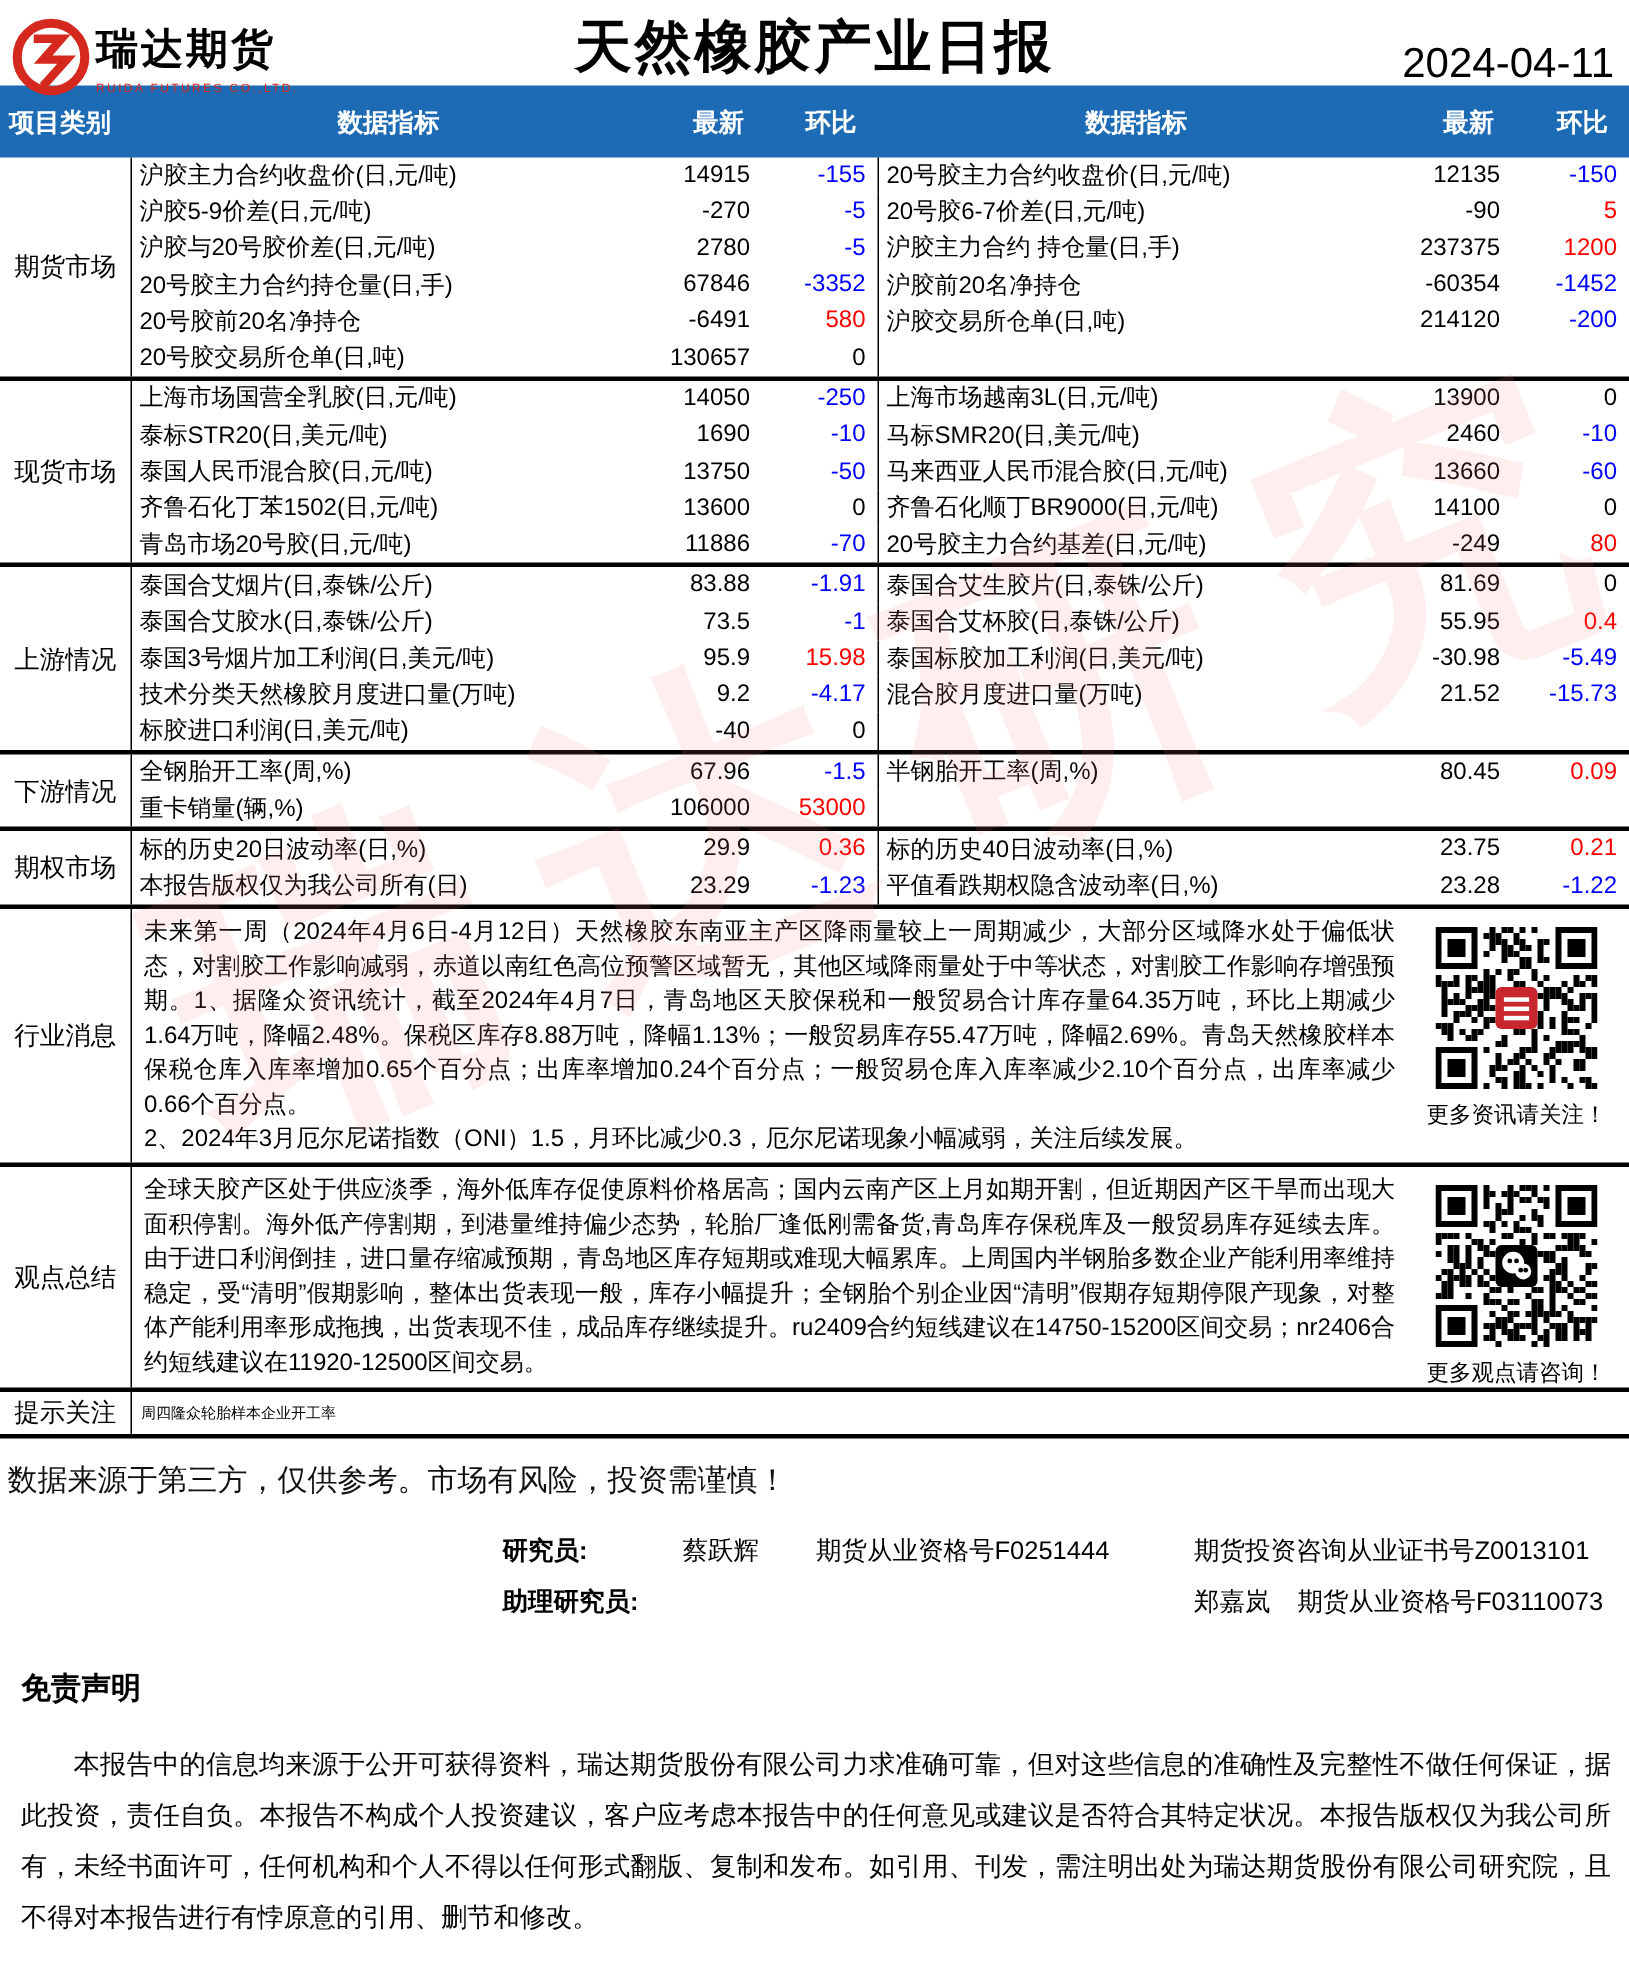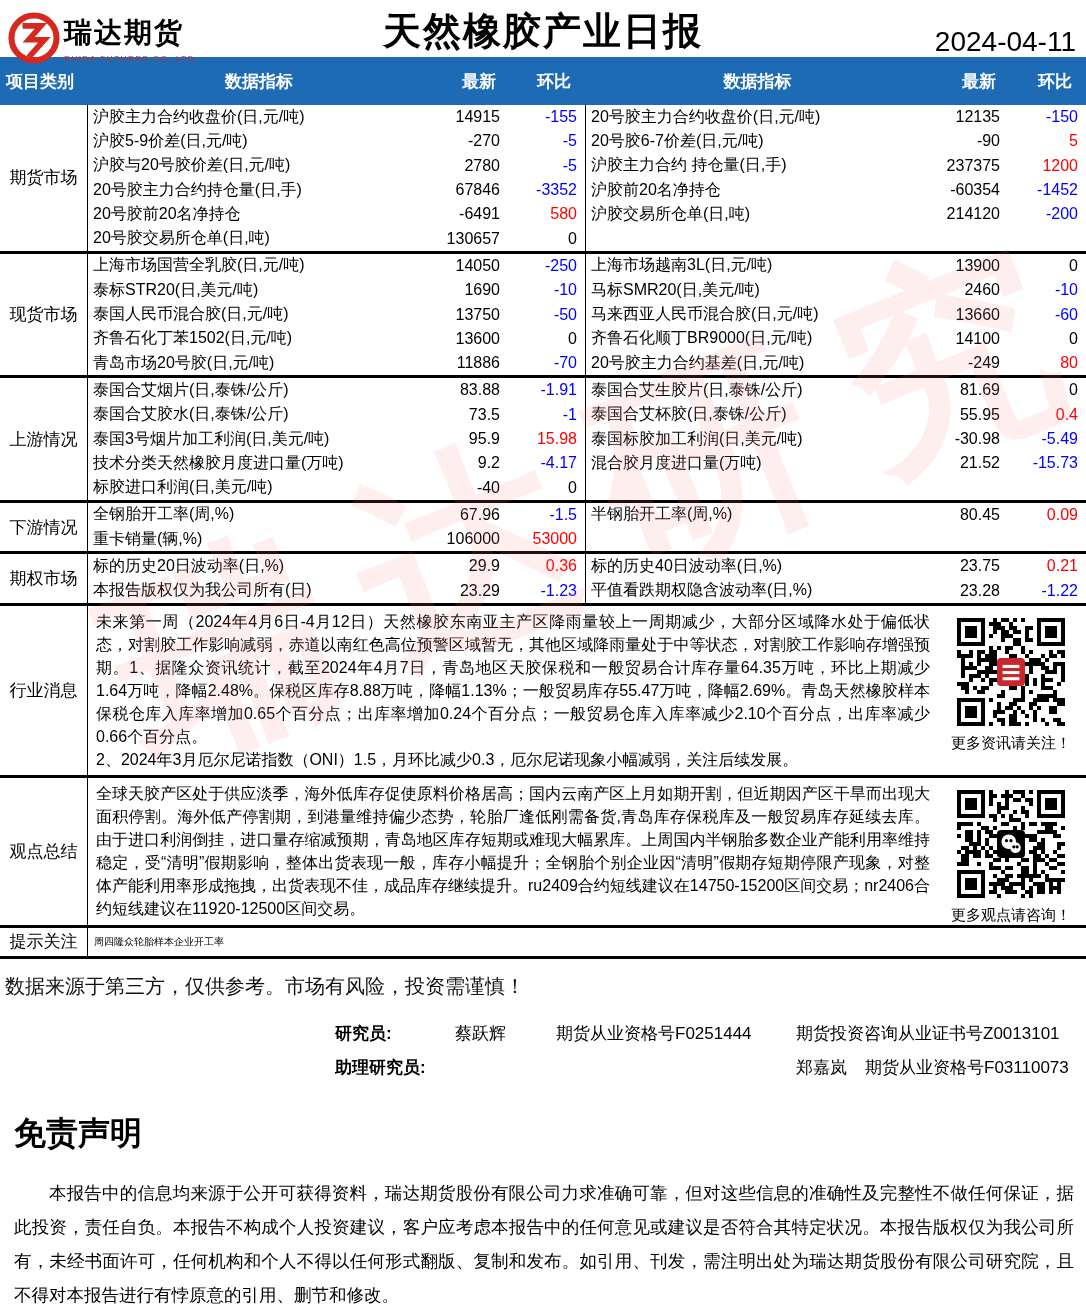--- a/index.html
+++ b/index.html
@@ -44,23 +44,23 @@
   .text-body p { margin:0; }
   .qr-cell { width:150px; flex:0 0 150px; display:flex; flex-direction:column; align-items:center; padding-top:12px; }
   .qr-cap { font-size:15px; margin-top:8px; }
   .note-body { flex:1; font-size:10px; display:flex; align-items:center; padding-left:6px; height:28px; }
   
   .src-note { font-size:20px; color:#111; padding:14px 0 0 5px; }
   .res-block { position:relative; margin-top:22px; height:72px; font-size:17px; }
   .res-row { position:relative; height:34px; }
   .res-row span { position:absolute; white-space:nowrap; }
   .res-label { font-weight:bold; }
-  .rp1 { left:335px; } .rp2 { left:455px; } .rp3 { left:556px; } .rp4 { left:796px; } .rp5 { left:865px; }
+  .rp1 { left:335px; } .rp2 { left:455px; } .rp3 { left:544px; } .rp4 { left:796px; } .rp5 { left:865px; }
   .disc { padding:18px 12px 0 14px; }
-  .disc-title { font-size:32px; font-weight:900; margin-bottom:20px; }
+  .disc-title { font-size:20px; font-weight:900; margin-bottom:20px; }
   .disc-body { font-size:17.5px; line-height:34px; text-align:justify; text-indent:2em; }
   
   .wm { position:absolute; left:70px; top:560px; font-size:215px; font-weight:bold;
     color:rgba(248,120,120,0.13); letter-spacing:45px; white-space:nowrap;
     transform:rotate(-22deg); transform-origin:left top; pointer-events:none; z-index:5; }
 </style>
 </head>
 <body>
 
 <div class="wm">瑞达研究</div>

